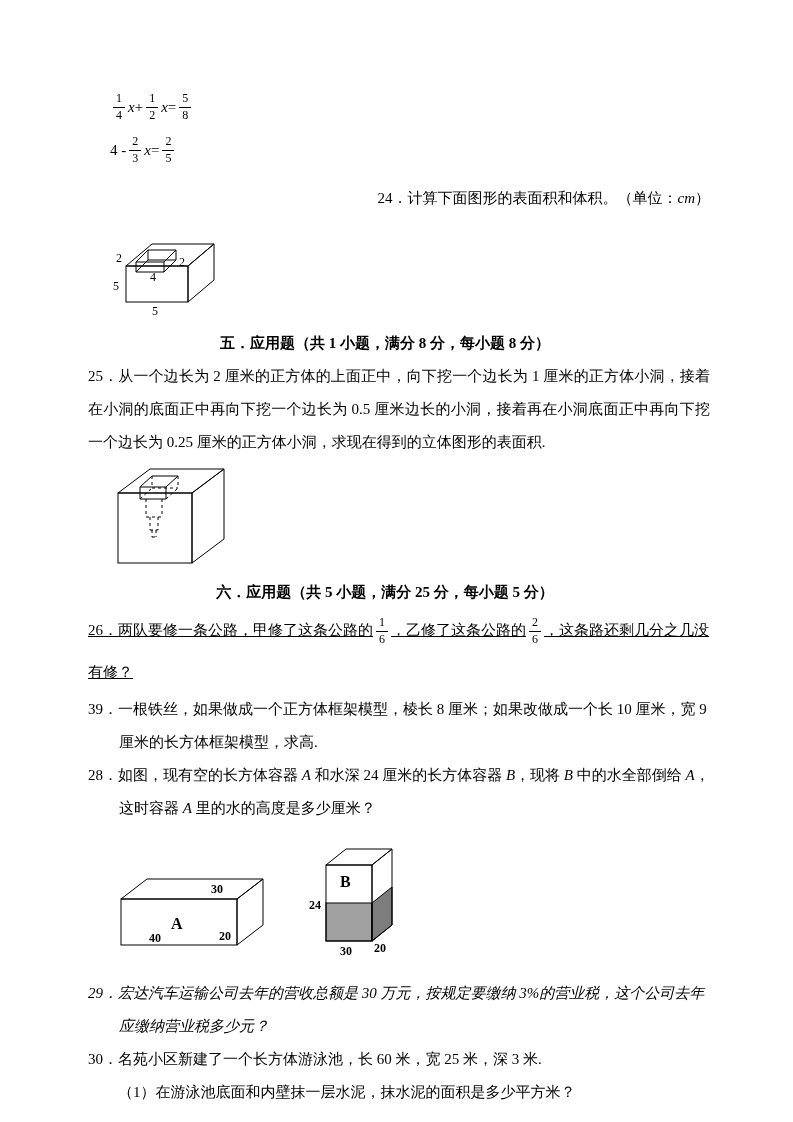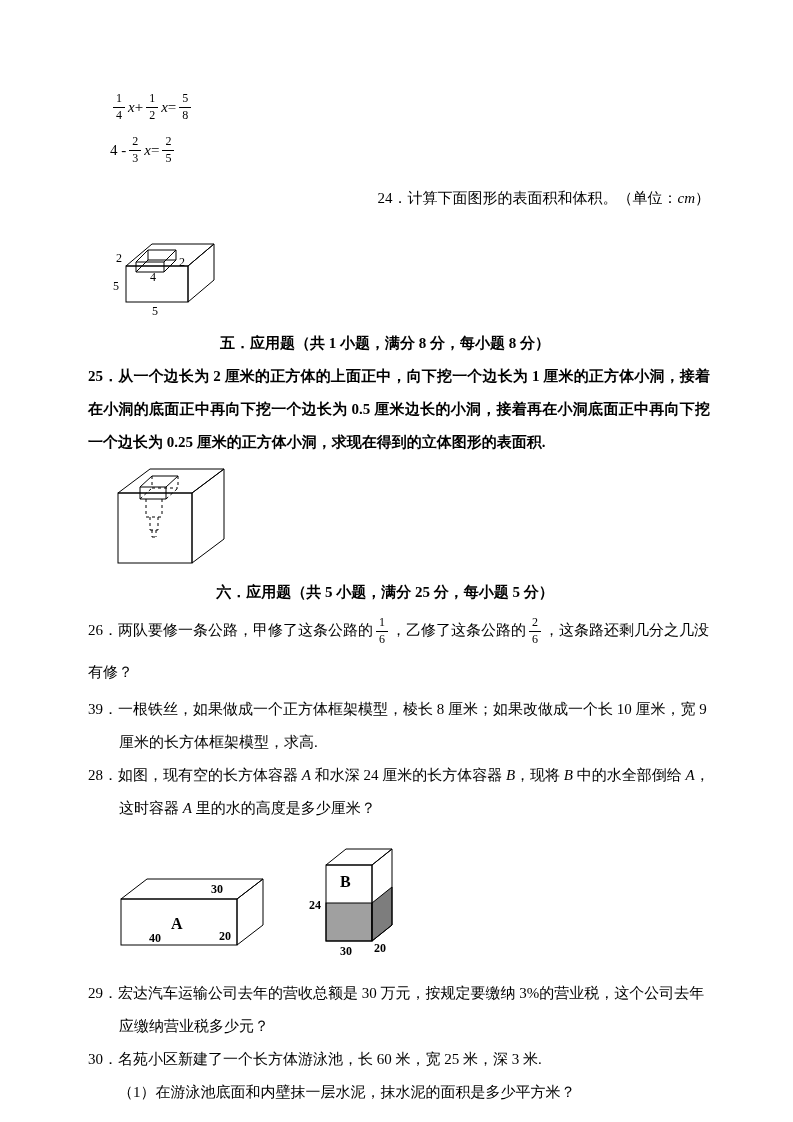--- a/index.html
+++ b/index.html
@@ -14,23 +14,23 @@
     font-size:15px;
     overflow:hidden;
   }
   .eq{margin-left:50px;margin-bottom:9px;height:34px;display:flex;align-items:center;}
   .frac{display:inline-block;text-align:center;vertical-align:middle;font-size:12px;line-height:1.15;margin:0 3px;}
   .frac .n{display:block;padding:0 3px 1px;border-bottom:1px solid #000;}
   .frac .d{display:block;padding:1px 3px 0;}
   .var{font-style:italic;}
   .q{margin-left:28px;line-height:33px;}
   .hang{padding-left:31px;text-indent:-31px;}
-  .just{text-align:justify;font-weight:bold;}
+  .just{text-align:justify;}
   .heading{font-weight:bold;line-height:33px;margin-top:9px;text-align:center;}
-  .q26line{line-height:42px;}
+  .q26line{line-height:42px;text-decoration:underline;}
   .figure{margin-left:50px;}
   .fig28-row{margin-left:55px;display:flex;align-items:flex-end;margin-top:6px;margin-bottom:16px;font-weight:bold;}
   .fig28-b{margin-left:28px;margin-top:12px;}
   svg{display:block;overflow:visible;}
   svg .ln{fill:none;stroke:#000;stroke-width:1;}
   svg .dash{fill:none;stroke:#000;stroke-width:1;stroke-dasharray:3 3;}
   svg text{font-family:"Liberation Serif","DejaVu Serif",serif;font-size:12px;fill:#000;}
   svg .big{font-size:16px;}
   .water-front{fill:#a0a0a0;stroke:#000;stroke-width:1;}
   .water-side{fill:#7d7d7d;stroke:#000;stroke-width:1;}
@@ -161,21 +161,21 @@
       <rect class="ln" x="18" y="22" width="46" height="76"></rect>
       <polygon class="ln" points="18,22 38,6 84,6 64,22"></polygon>
       <polygon class="ln" points="64,22 84,6 84,82 64,98"></polygon>
       <text class="big" x="32" y="44">B</text>
       <text x="1" y="66">24</text>
       <text x="32" y="112">30</text>
       <text x="66" y="109">20</text>
     </svg>
   </div>
 
-  <div class="q hang" style="margin-top:10px;">
+  <div class="q hang" style="margin-top:10px;font-style:italic;">
     <span class="qnum">29．</span><span>宏达汽车运输公司去年的营收总额是 30 万元，按规定要缴纳 3%的营业税，这个公司去年应缴纳营业税多少元？</span>
   </div>
 
   <div class="q hang">
     <span class="qnum">30．</span><span>名苑小区新建了一个长方体游泳池，长 60 米，宽 25 米，深 3 米.</span>
   </div>
   <div class="q" style="margin-left:58px;">
     <span>（1）在游泳池底面和内壁抹一层水泥，抹水泥的面积是多少平方米？</span>
   </div>
 

